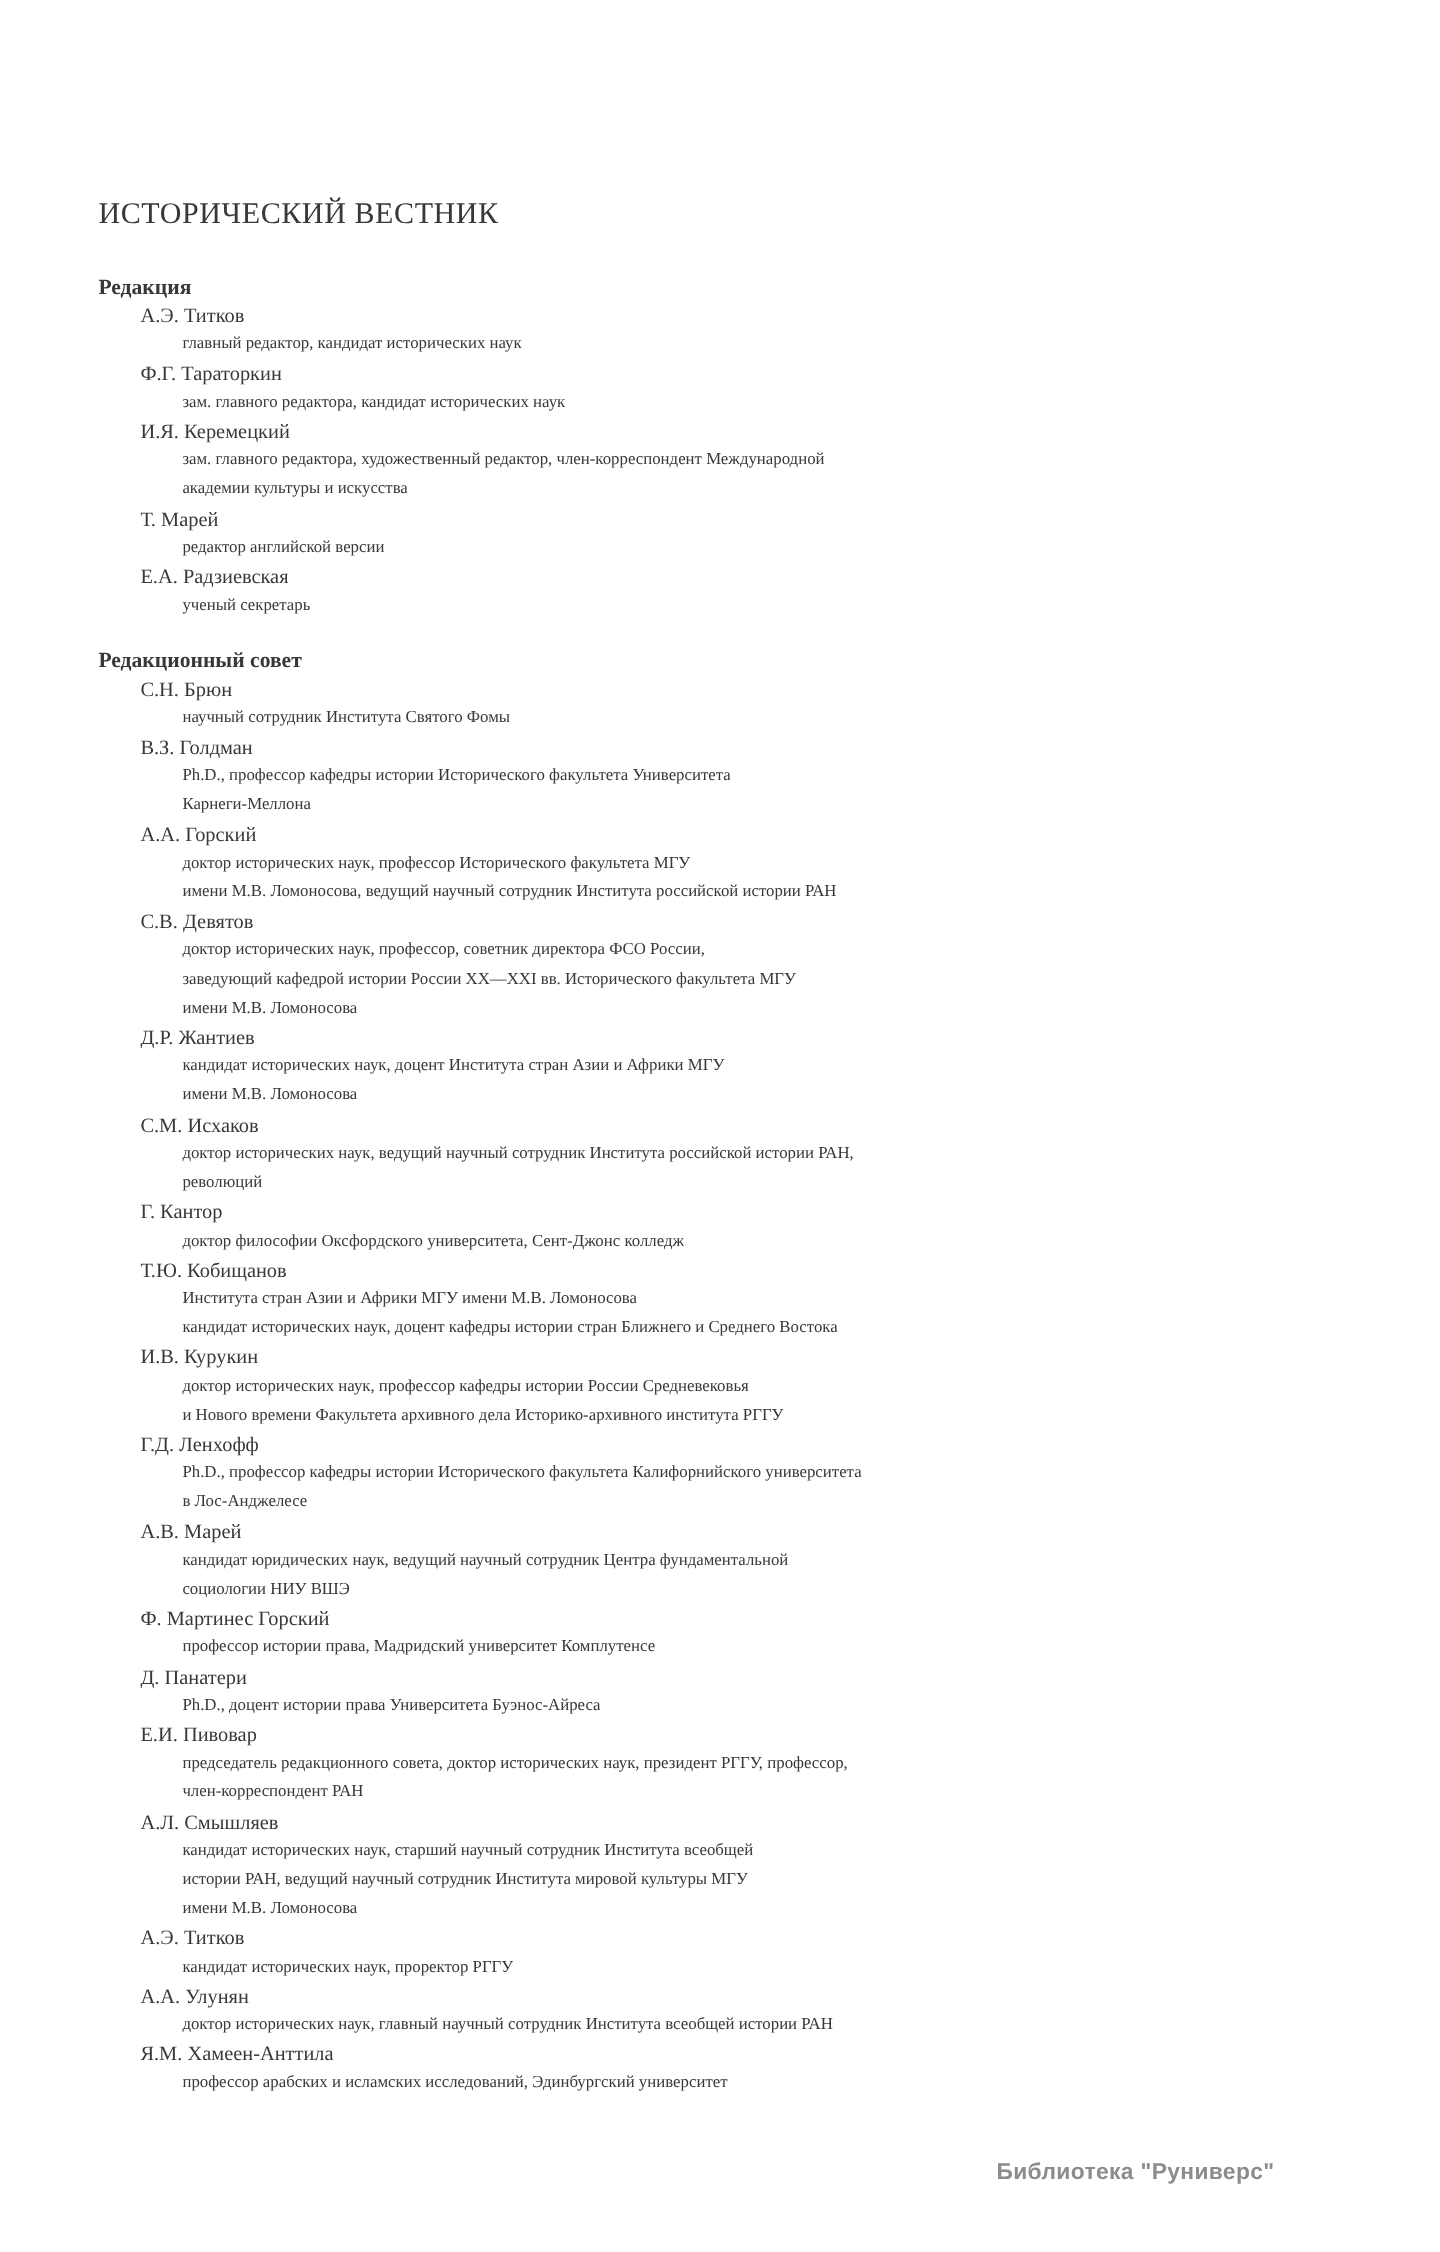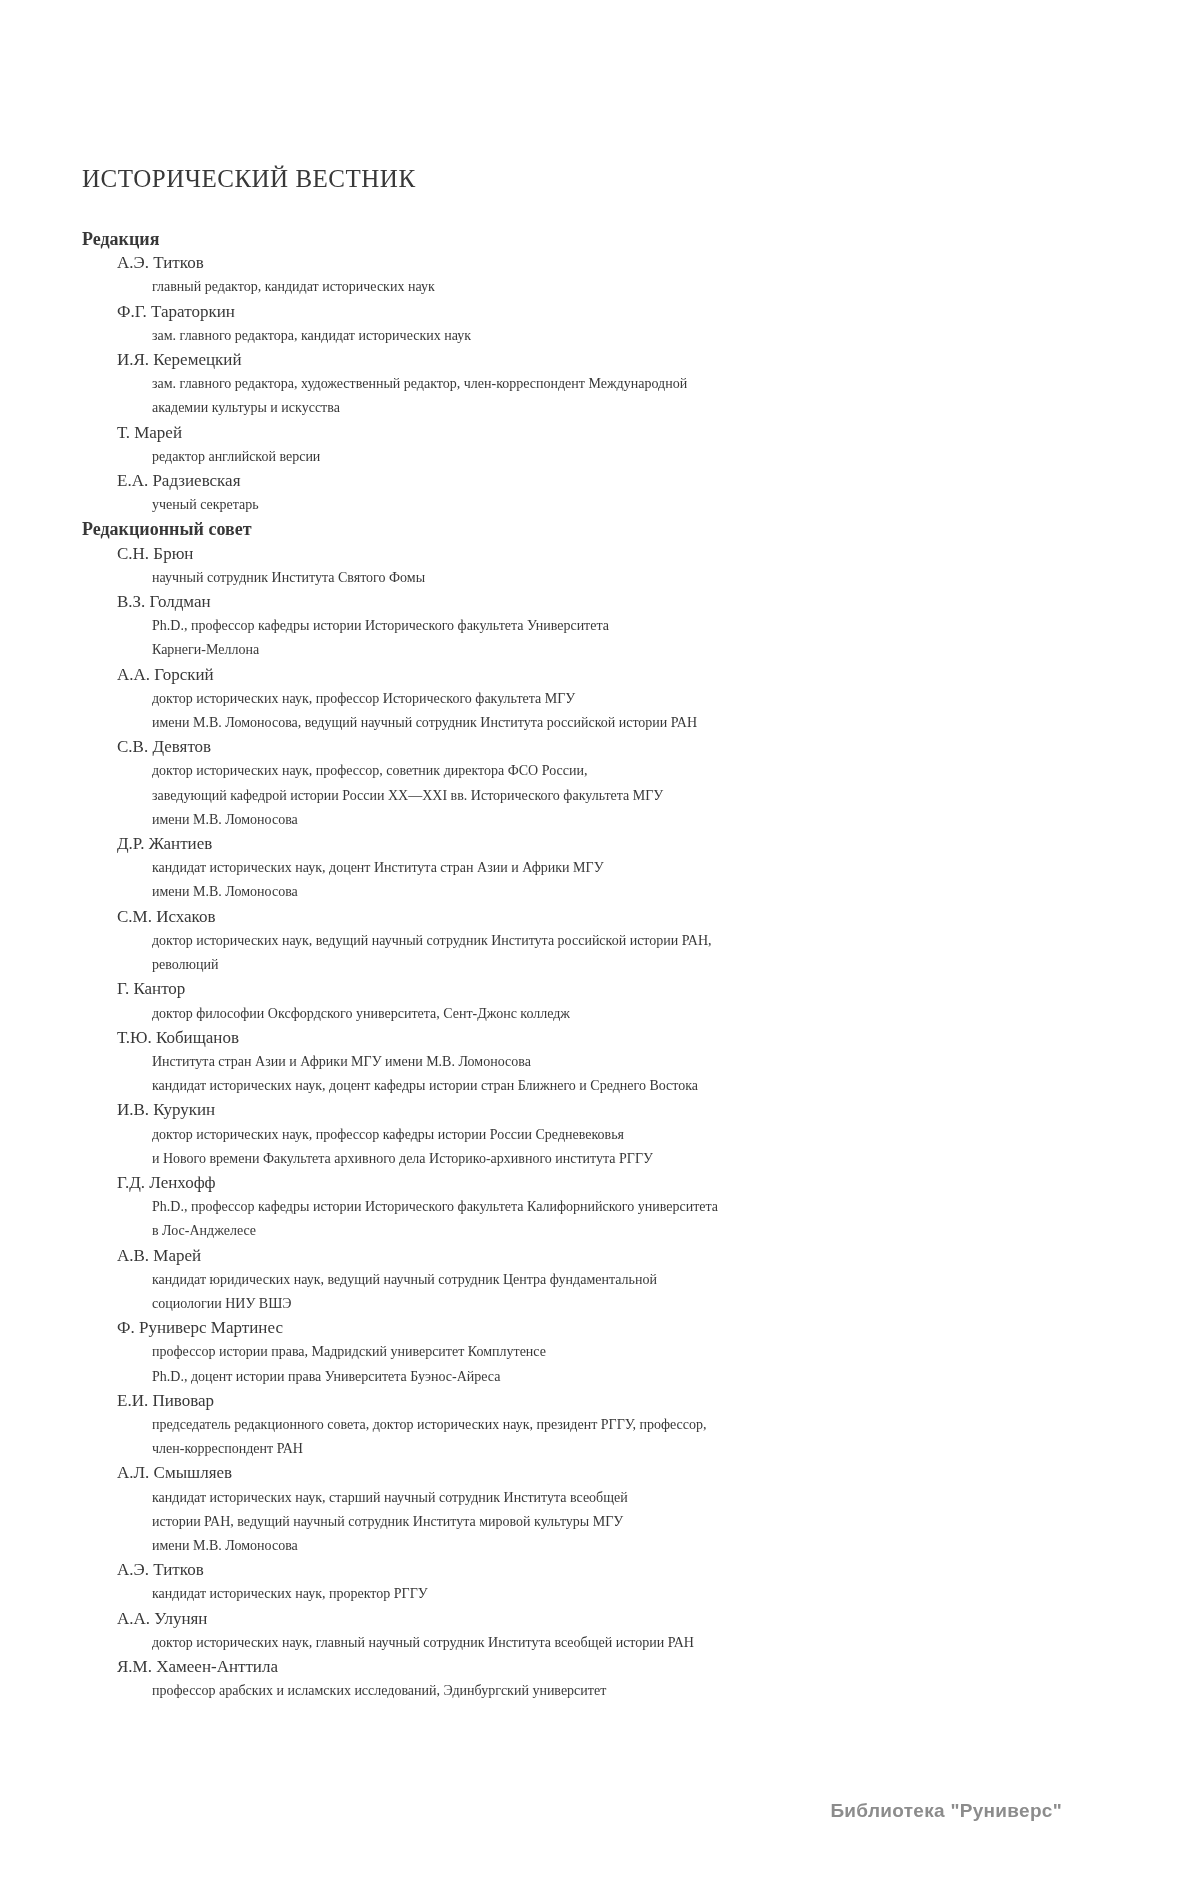--- a/index.html
+++ b/index.html
@@ -28,20 +28,21 @@
     letter-spacing: 0.5px;
     margin: 0 0 34px 0;
   }
   .section-heading {
     font-size: 18px;
     line-height: 24.2px;
     font-weight: bold;
     margin: 0;
   }
   .section-editorial-board {
+    margin-top: 21px;
   }
   .member-name {
     padding-left: 35px;
     font-size: 17px;
     line-height: 24.2px;
     white-space: nowrap;
   }
   .member-role {
     padding-left: 70px;
     font-size: 14px;
@@ -145,24 +146,25 @@
           <div class="member-name">Г.Д. Ленхофф</div>
           <div class="member-role">Ph.D., профессор кафедры истории Исторического факультета Калифорнийского университета</div>
           <div class="member-role">в Лос-Анджелесе</div>
         </div>
         <div class="member">
           <div class="member-name">А.В. Марей</div>
           <div class="member-role">кандидат юридических наук, ведущий научный сотрудник Центра фундаментальной</div>
           <div class="member-role">социологии НИУ ВШЭ</div>
         </div>
         <div class="member">
-          <div class="member-name">Ф. Руниверс Мартинес</div>
+          <div class="member-name">Ф. Мартинес Горский</div>
           <div class="member-role">профессор истории права, Мадридский университет Комплутенсе</div>
         </div>
         <div class="member">
+          <div class="member-name">Д. Панатери</div>
           <div class="member-role">Ph.D., доцент истории права Университета Буэнос-Айреса</div>
         </div>
         <div class="member">
           <div class="member-name">Е.И. Пивовар</div>
           <div class="member-role">председатель редакционного совета, доктор исторических наук, президент РГГУ, профессор,</div>
           <div class="member-role">член-корреспондент РАН</div>
         </div>
         <div class="member">
           <div class="member-name">А.Л. Смышляев</div>
           <div class="member-role">кандидат исторических наук, старший научный сотрудник Института всеобщей</div>

